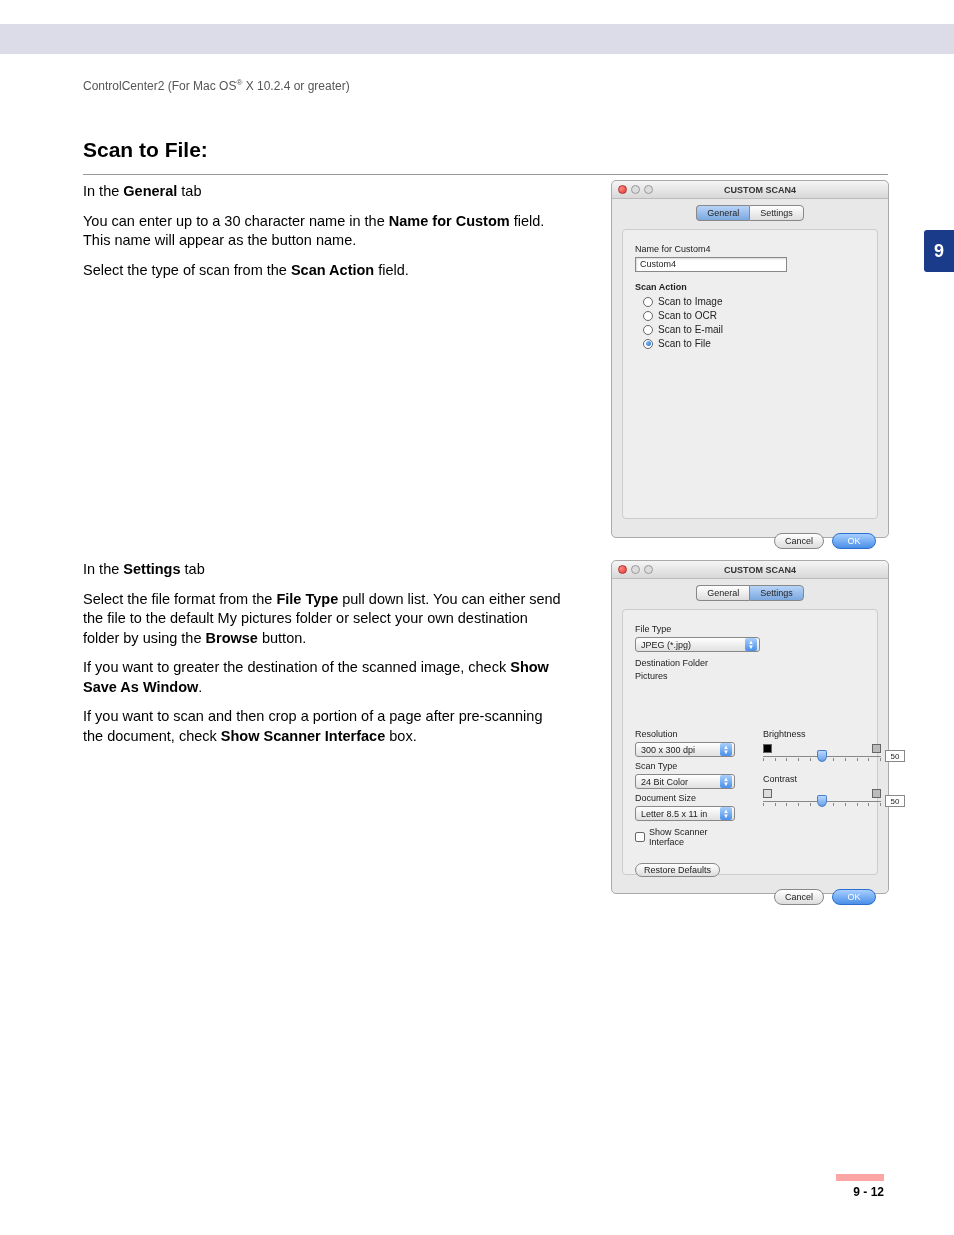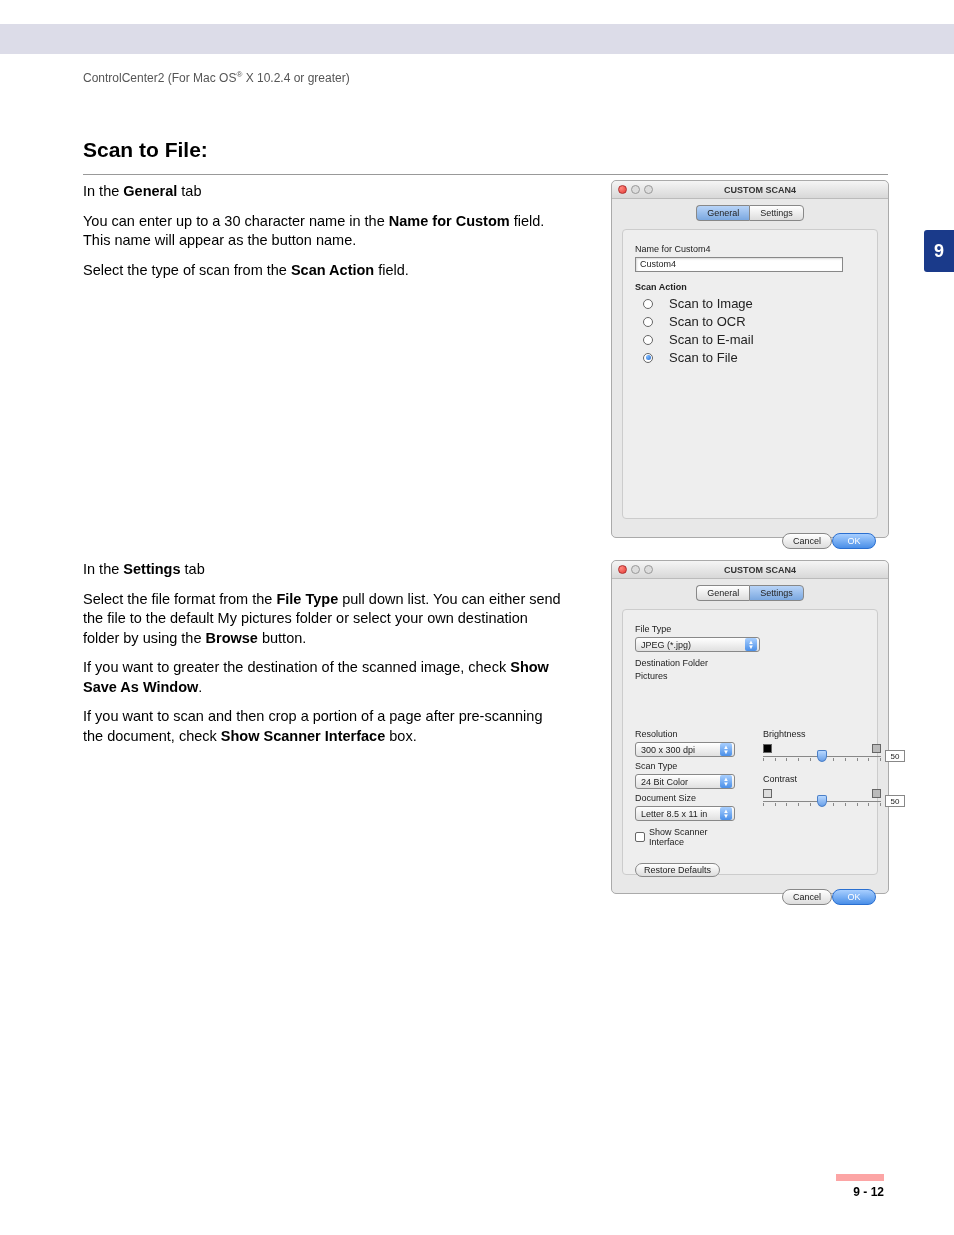--- a/index.html
+++ b/index.html
@@ -12,21 +12,21 @@
     color: #000;
   }
   .top-band {
     position: absolute;
     top: 24px; left: 0; right: 0;
     height: 30px;
     background: #dcdce8;
   }
   .header-text {
     position: absolute;
-    top: 70px; left: 83px;
+    top: 78px; left: 83px;
     font-size: 12px;
     color: #555;
   }
   .header-text sup { font-size: 8px; }
   .chapter-tab {
     position: absolute;
     top: 230px; right: 0;
     width: 30px; height: 42px;
     background: #1a3a8a;
     color: #fff;
@@ -95,37 +95,37 @@
   .tab.active { background: linear-gradient(#b8d4f8,#7ba8e0); }
   .panel {
     margin: 8px 10px;
     background: #eee;
     border: 1px solid #ccc;
     border-radius: 4px;
     padding: 10px 12px 14px 12px;
   }
   .field-label { font-size: 9px; margin-bottom: 3px; margin-top: 4px; }
   .text-input {
-    width: 208px;
+    width: 152px;
     height: 15px;
     border: 1px solid #888;
     background: #fff;
     padding: 1px 4px;
     font-size: 9px;
     box-shadow: inset 1px 1px 2px rgba(0,0,0,.15);
   }
   .group-label { font-size: 9px; font-weight: bold; margin: 10px 0 4px 0; }
-  .radio-row { display: flex; align-items: center; gap: 16px; margin: 3px 0 3px 8px; font-size: 13px;}
+  .radio-row { display: flex; align-items: center; gap: 5px; margin: 3px 0 3px 8px; font-size: 10px;}
   .radio {
     width: 10px; height: 10px; border-radius: 50%;
     border: 1px solid #666; background: #fff;
     display: inline-flex; align-items: center; justify-content: center;
   }
   .radio.sel::after { content:""; width:5px; height:5px; border-radius:50%; background: radial-gradient(circle at 30% 30%, #7ab8ff, #2a6fd0);}
-  .btn-row { display: flex; justify-content: flex-end; padding: 6px 12px 10px 0; }
+  .btn-row { display: flex; justify-content: flex-end; gap: 8px; padding: 6px 12px 10px 0; }
   .btn {
     min-width: 44px;
     padding: 2px 10px;
     border: 1px solid #888;
     border-radius: 10px;
     background: linear-gradient(#fff,#ddd);
     font-size: 9px;
     display: inline-flex; align-items: center; justify-content: center;
     height: 16px;
   }

